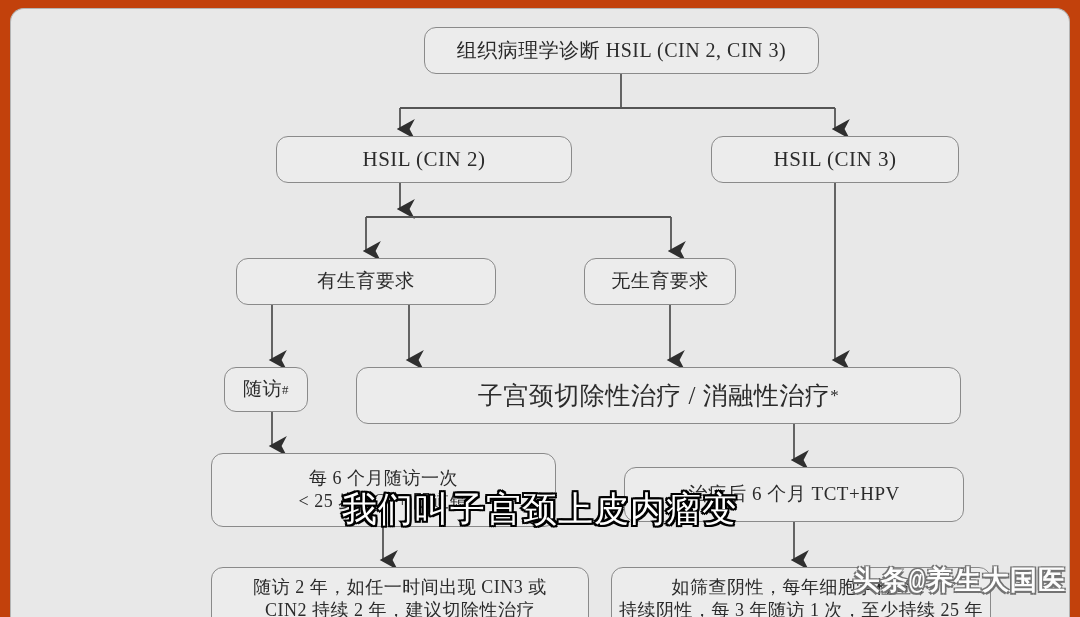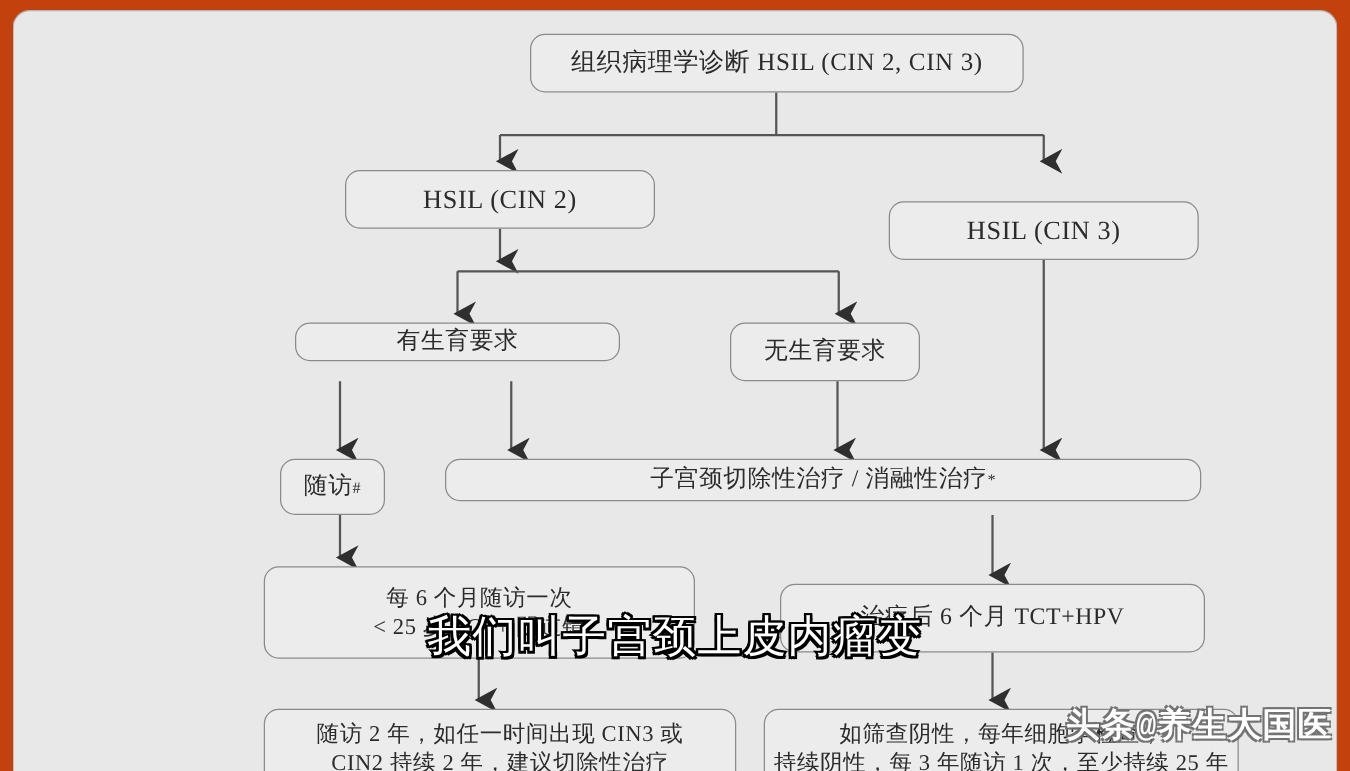--- a/index.html
+++ b/index.html
@@ -57,26 +57,26 @@
     align-items: center;
     justify-content: center;
     text-align: center;
     line-height: 1.28;
     white-space: pre-line;
     letter-spacing: 0.5px;
   }
 
   
   #node-root      { left: 413px; top: 18px;  width: 395px; height: 47px; font-size: 20px; }
-  #node-cin2      { left: 265px; top: 127px; width: 248px; height: 47px; font-size: 21px; }
-  #node-cin3      { left: 700px; top: 127px; width: 248px; height: 47px; font-size: 21px; margin-top: 25px; }
-  #node-fertility-yes { left: 225px; top: 249px; width: 260px; height: 31px; font-size: 19px; }
+  #node-cin2      { left: 265px; top: 127px; width: 296px; height: 47px; font-size: 21px; }
+  #node-cin3      { left: 700px; top: 127px; width: 248px; height: 47px; font-size: 21px; }
+  #node-fertility-yes { left: 225px; top: 249px; width: 260px; height: 47px; font-size: 19px; }
   #node-fertility-no  { left: 573px; top: 249px; width: 152px; height: 47px; font-size: 19px; }
   #node-followup  { left: 213px; top: 358px; width: 84px;  height: 45px; font-size: 19px; }
-  #node-treatment { left: 345px; top: 358px; width: 605px; height: 34px; font-size: 19px; }
+  #node-treatment { left: 345px; top: 358px; width: 605px; height: 57px; font-size: 25px; }
   #node-monitor   { left: 200px; top: 444px; width: 345px; height: 74px; font-size: 18px; }
   #node-posttx    { left: 613px; top: 458px; width: 340px; height: 55px; font-size: 19px; }
   #node-bottom-left  { left: 200px; top: 558px; width: 378px; height: 70px; font-size: 18px;
                        align-items: flex-start; padding-top: 8px; }
   #node-bottom-right { left: 600px; top: 558px; width: 380px; height: 70px; font-size: 18px;
                        align-items: flex-start; padding-top: 8px; }
 
   .sup {
     font-size: 0.68em;
     vertical-align: super;

